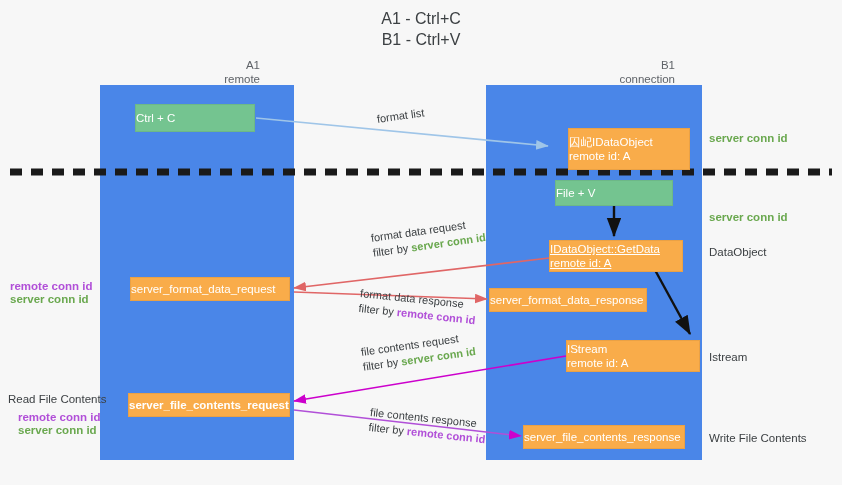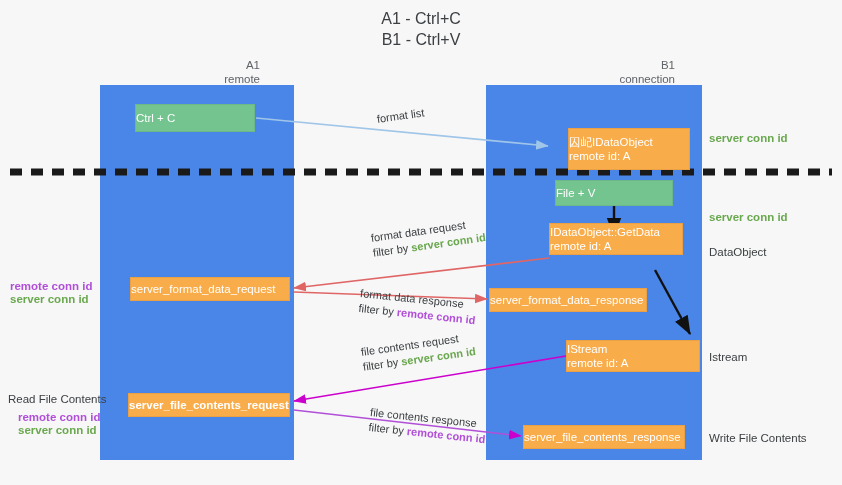--- a/index.html
+++ b/index.html
@@ -119,21 +119,21 @@
 
   <div class="abs box orange" style="left:552px;top:128px;width:122px;height:42px;margin-left:16px;">
     <div>囚屺IDataObject</div>
     <div class="l2">remote id: A</div>
   </div>
 
   <div class="abs box green" style="left:555px;top:180px;width:118px;height:26px;">
     <div>File + V</div>
   </div>
 
-  <div class="abs box orange" style="left:549px;top:223px;width:134px;height:32px;">
+  <div class="abs box orange" style="left:549px;top:240px;width:134px;height:32px;text-decoration:underline;">
     <div>IDataObject::GetData</div>
     <div class="l2">remote id: A</div>
   </div>
 
   <div class="abs box orange" style="left:130px;top:277px;width:160px;height:24px;">
     <div>server_format_data_request</div>
   </div>
 
   <div class="abs box orange" style="left:489px;top:288px;width:158px;height:24px;">
     <div>server_format_data_response</div>

